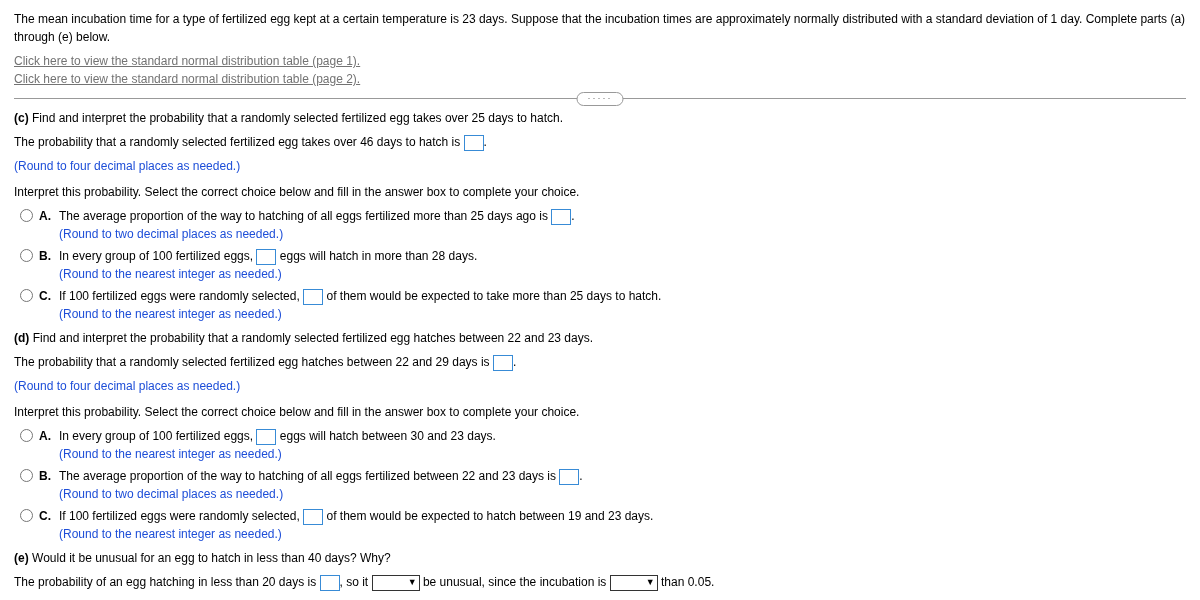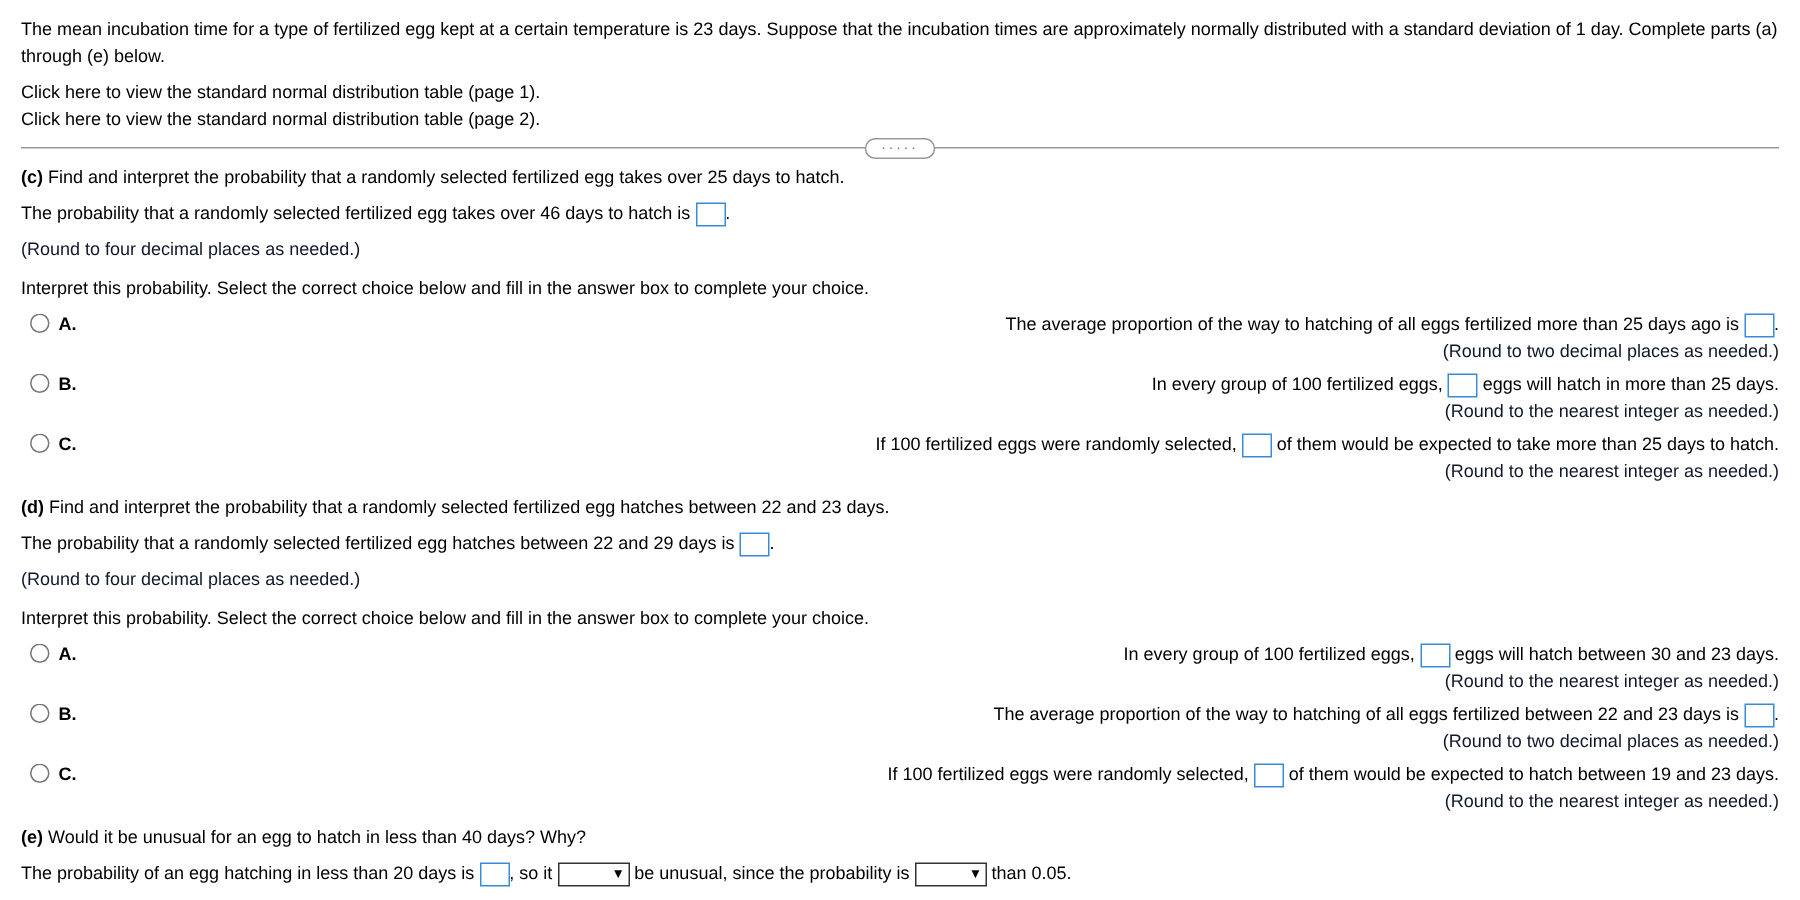--- a/index.html
+++ b/index.html
@@ -3,21 +3,22 @@
 <meta charset="utf-8">
 <style>
   body {
     font-family: Arial, sans-serif;
     font-size: 12px;
     color: #000;
     margin: 10px 14px;
     line-height: 1.5;
   }
   a.link {
-    color: #000000;
+    color: #737373;
+    text-decoration: underline;
     cursor: pointer;
   }
   .hr-wrap {
     position: relative;
     margin: 10px 0;
   }
   .hr {
     border: none;
     border-top: 1px solid #999;
   }
@@ -56,37 +57,37 @@
     vertical-align: middle;
     background: #fff;
     padding-right: 2px;
     box-sizing: border-box;
   }
   .select-box .tri {
     font-size: 9px;
     line-height: 1;
   }
   .round-note {
-    color: #0f172a;
+    color: #1d4ed8;
   }
   .choice {
     display: flex;
     align-items: flex-start;
     margin: 4px 0 4px 6px;
   }
   .choice input[type="radio"] {
     margin: 2px 6px 0 0;
     accent-color: #0066cc;
   }
   .choice .label {
     font-weight: bold;
     margin-right: 6px;
     min-width: 14px;
   }
-  .choice .body { flex: 1; text-align: right; }
+  .choice .body { flex: 1; }
 </style>
 </head>
 <body>
 
 <div class="q-block">The mean incubation time for a type of fertilized egg kept at a certain temperature is 23 days. Suppose that the incubation times are approximately normally distributed with a standard deviation of 1 day. Complete parts (a) through (e) below.</div>
 <div><a class="link">Click here to view the standard normal distribution table (page 1).</a></div>
 <div><a class="link">Click here to view the standard normal distribution table (page 2).</a></div>
 
 <div class="hr-wrap">
   <hr class="hr">
@@ -111,21 +112,21 @@
   <div class="body">
     <span>The average proportion of the way to hatching of all eggs fertilized more than 25 days ago is </span><span class="input-box"></span><span>.</span>
     <div class="round-note">(Round to two decimal places as needed.)</div>
   </div>
 </div>
 
 <div class="choice">
   <input type="radio" name="cgrp" style="">
   <span class="label">B.</span>
   <div class="body">
-    <span>In every group of 100 fertilized eggs, </span><span class="input-box"></span><span> eggs will hatch in more than 25 days.</span>
+    <span>In every group of 100 fertilized eggs, </span><span class="input-box"></span><span> eggs will hatch in more than 28 days.</span>
     <div class="round-note">(Round to the nearest integer as needed.)</div>
   </div>
 </div>
 
 <div class="choice">
   <input type="radio" name="cgrp" style="">
   <span class="label">C.</span>
   <div class="body">
     <span>If 100 fertilized eggs were randomly selected, </span><span class="input-box"></span><span> of them would be expected to take more than 25 days to hatch.</span>
     <div class="round-note">(Round to the nearest integer as needed.)</div>
@@ -172,16 +173,16 @@
 </div>
 
 <div class="q-block" style="margin-top:6px">
   <span class="bold">(e)</span>
   <span>Would it be unusual for an egg to hatch in less than 40 days? Why?</span>
 </div>
 
 <div class="q-block" style="margin-top:6px">
   <span>The probability of an egg hatching in less than 20 days is </span><span class="input-box"></span><span>, so it </span><span class="select-box">
       <span class="tri">▼</span>
-    </span><span> be unusual, since the probability is </span><span class="select-box">
+    </span><span> be unusual, since the incubation is </span><span class="select-box">
       <span class="tri">▼</span>
     </span><span> than 0.05.</span>
 </div>
 
 </body></html>

